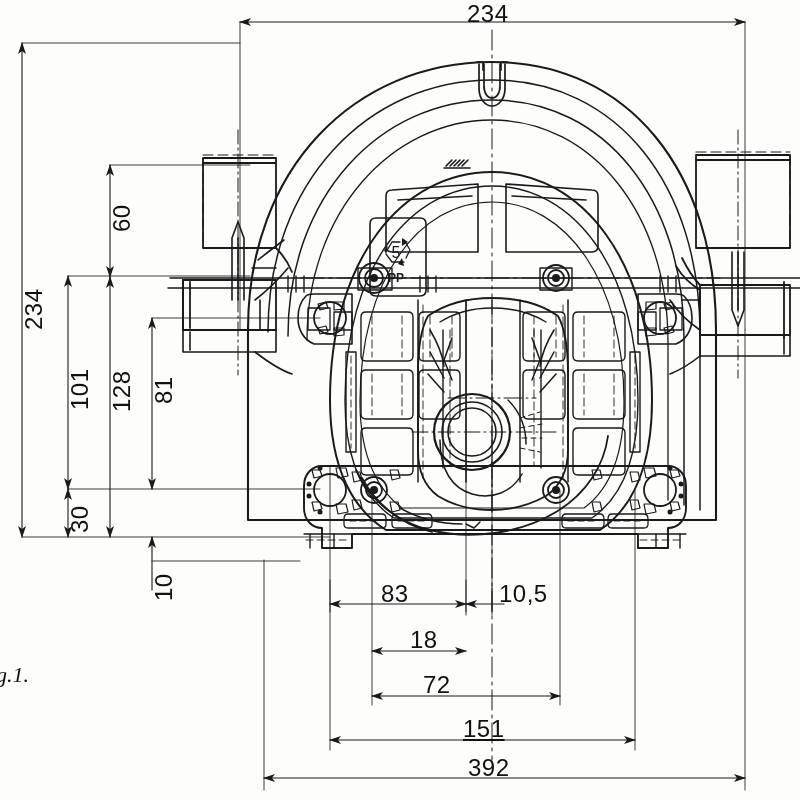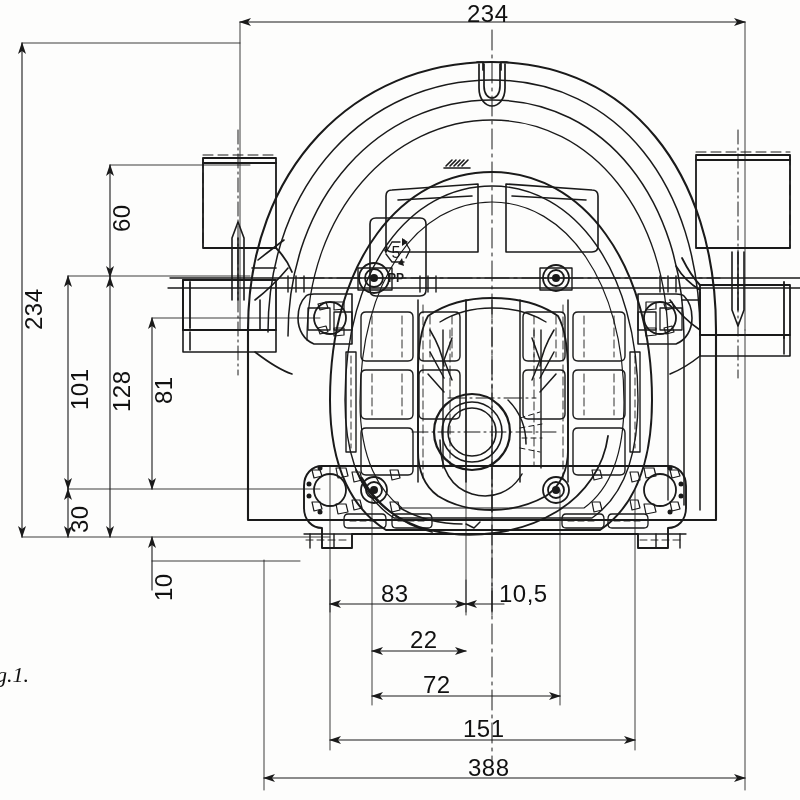--- a/index.html
+++ b/index.html
@@ -505,24 +505,24 @@
       <g stroke-width="1.1">
         <line x1="152" y1="537" x2="152" y2="590" marker-start="url(#ahr)"></line>
       </g>
 
     </g>
   </svg>
 
   <div class="dimtext" style="left:467px; top:0px;">234</div>
   <div class="dimtext" style="left:381px; top:580px;">83</div>
   <div class="dimtext" style="left:499px; top:580px;">10,5</div>
-  <div class="dimtext" style="left:410px; top:626px;">22</div>
+  <div class="dimtext" style="left:410px; top:626px;">18</div>
   <div class="dimtext" style="left:423px; top:671px;">72</div>
-  <div class="dimtext" style="left:463px; top:715px;">151</div>
-  <div class="dimtext" style="left:468px; top:754px;">388</div>
+  <div class="dimtext" style="left:463px; top:715px;text-decoration:underline;">151</div>
+  <div class="dimtext" style="left:468px; top:754px;">392</div>
 
   <div class="dimtext vert" style="left:20px; top:330px;">234</div>
   <div class="dimtext vert" style="left:108px; top:232px;">60</div>
   <div class="dimtext vert" style="left:66px; top:410px;">101</div>
   <div class="dimtext vert" style="left:108px; top:412px;">128</div>
   <div class="dimtext vert" style="left:150px; top:404px;">81</div>
   <div class="dimtext vert" style="left:66px; top:533px;">30</div>
   <div class="dimtext vert" style="left:150px; top:601px;">10</div>
 
   <div class="figlabel" style="left:-4px; top:662px;">g.1.</div>

